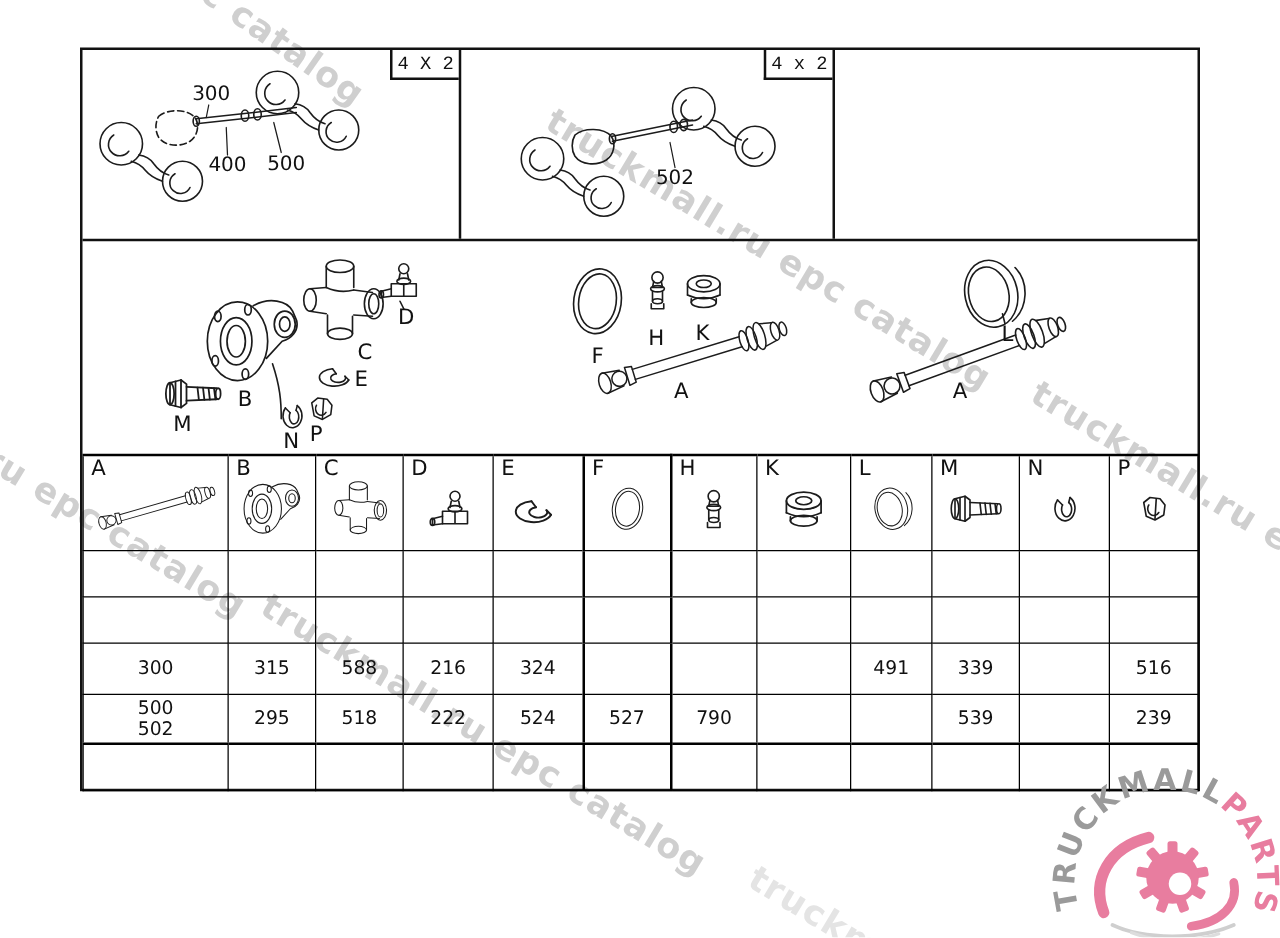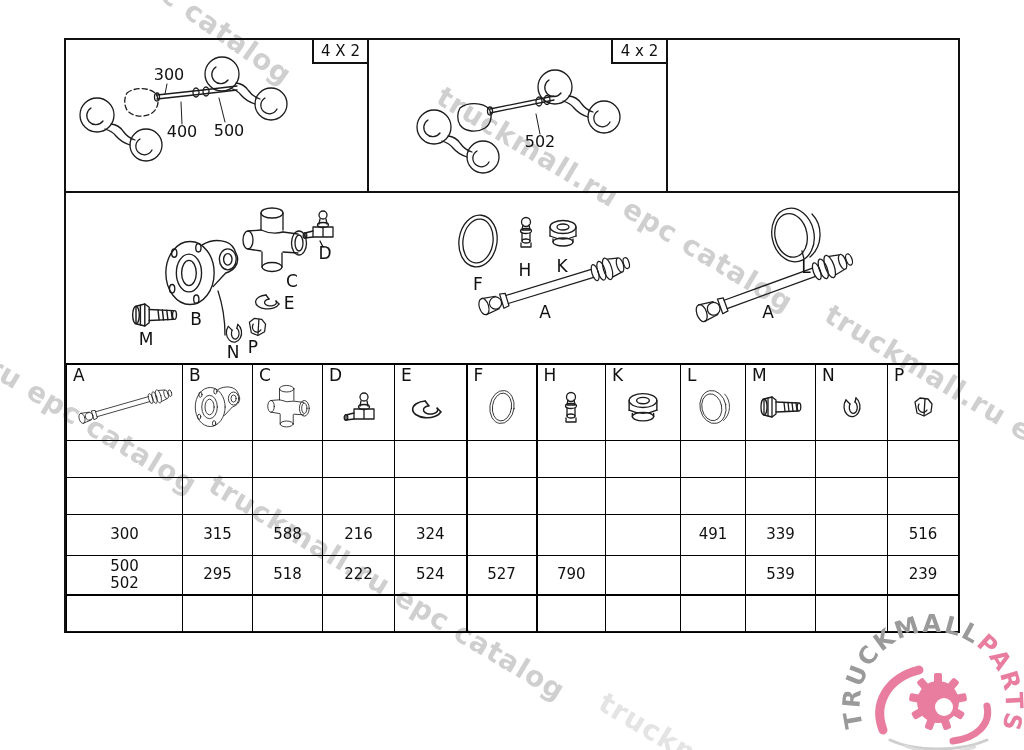--- a/index.html
+++ b/index.html
@@ -17,21 +17,21 @@
   
   .frame{position:absolute;left:64px;top:38px;width:896px;height:595px;border:2px solid #111;
          z-index:2;box-sizing:border-box;}
   .toprow{position:absolute;left:0;top:0;width:892px;height:151px;border-bottom:2px solid #111;display:flex;}
   .tbox{position:relative;height:151px;}
   .tbox-1{width:301px;border-right:2px solid #111;}
   .tbox-2{width:297px;border-right:2px solid #111;}
   .tbox-3{flex:1;}
   .tag{position:absolute;top:0;right:0;width:53px;height:22px;border-left:2px solid #111;
        border-bottom:2px solid #111;display:flex;align-items:center;justify-content:center;
-       font-size:15px;background:transparent;}
+       font-size:15px;background:transparent;font-family:Liberation Mono, monospace;}
   .midrow{position:absolute;left:0;top:153px;width:892px;height:170px;}
   .ptable{position:absolute;left:0;top:323px;width:892px;height:268px;border-collapse:collapse;table-layout:fixed;}
   .ptable td,.ptable th{border:1px solid #000;padding:0;font-weight:normal;vertical-align:middle;}
   .ptable th{border-top:2px solid #000;position:relative;}
   .ptable td:nth-child(6),.ptable th:nth-child(6){border-left:2px solid #000;border-right:2px solid #000;}
   .ptable tr.r-500 td{border-bottom:2px solid #000;}
   .num{font-size:15px;text-align:center;white-space:pre-line;line-height:1.15;}
   .cl{position:absolute;top:2px;left:6px;font-size:17px;line-height:1;}
   .thumb{position:absolute;left:50%;top:56%;transform:translate(-50%,-50%);}
   svg{overflow:visible;}

